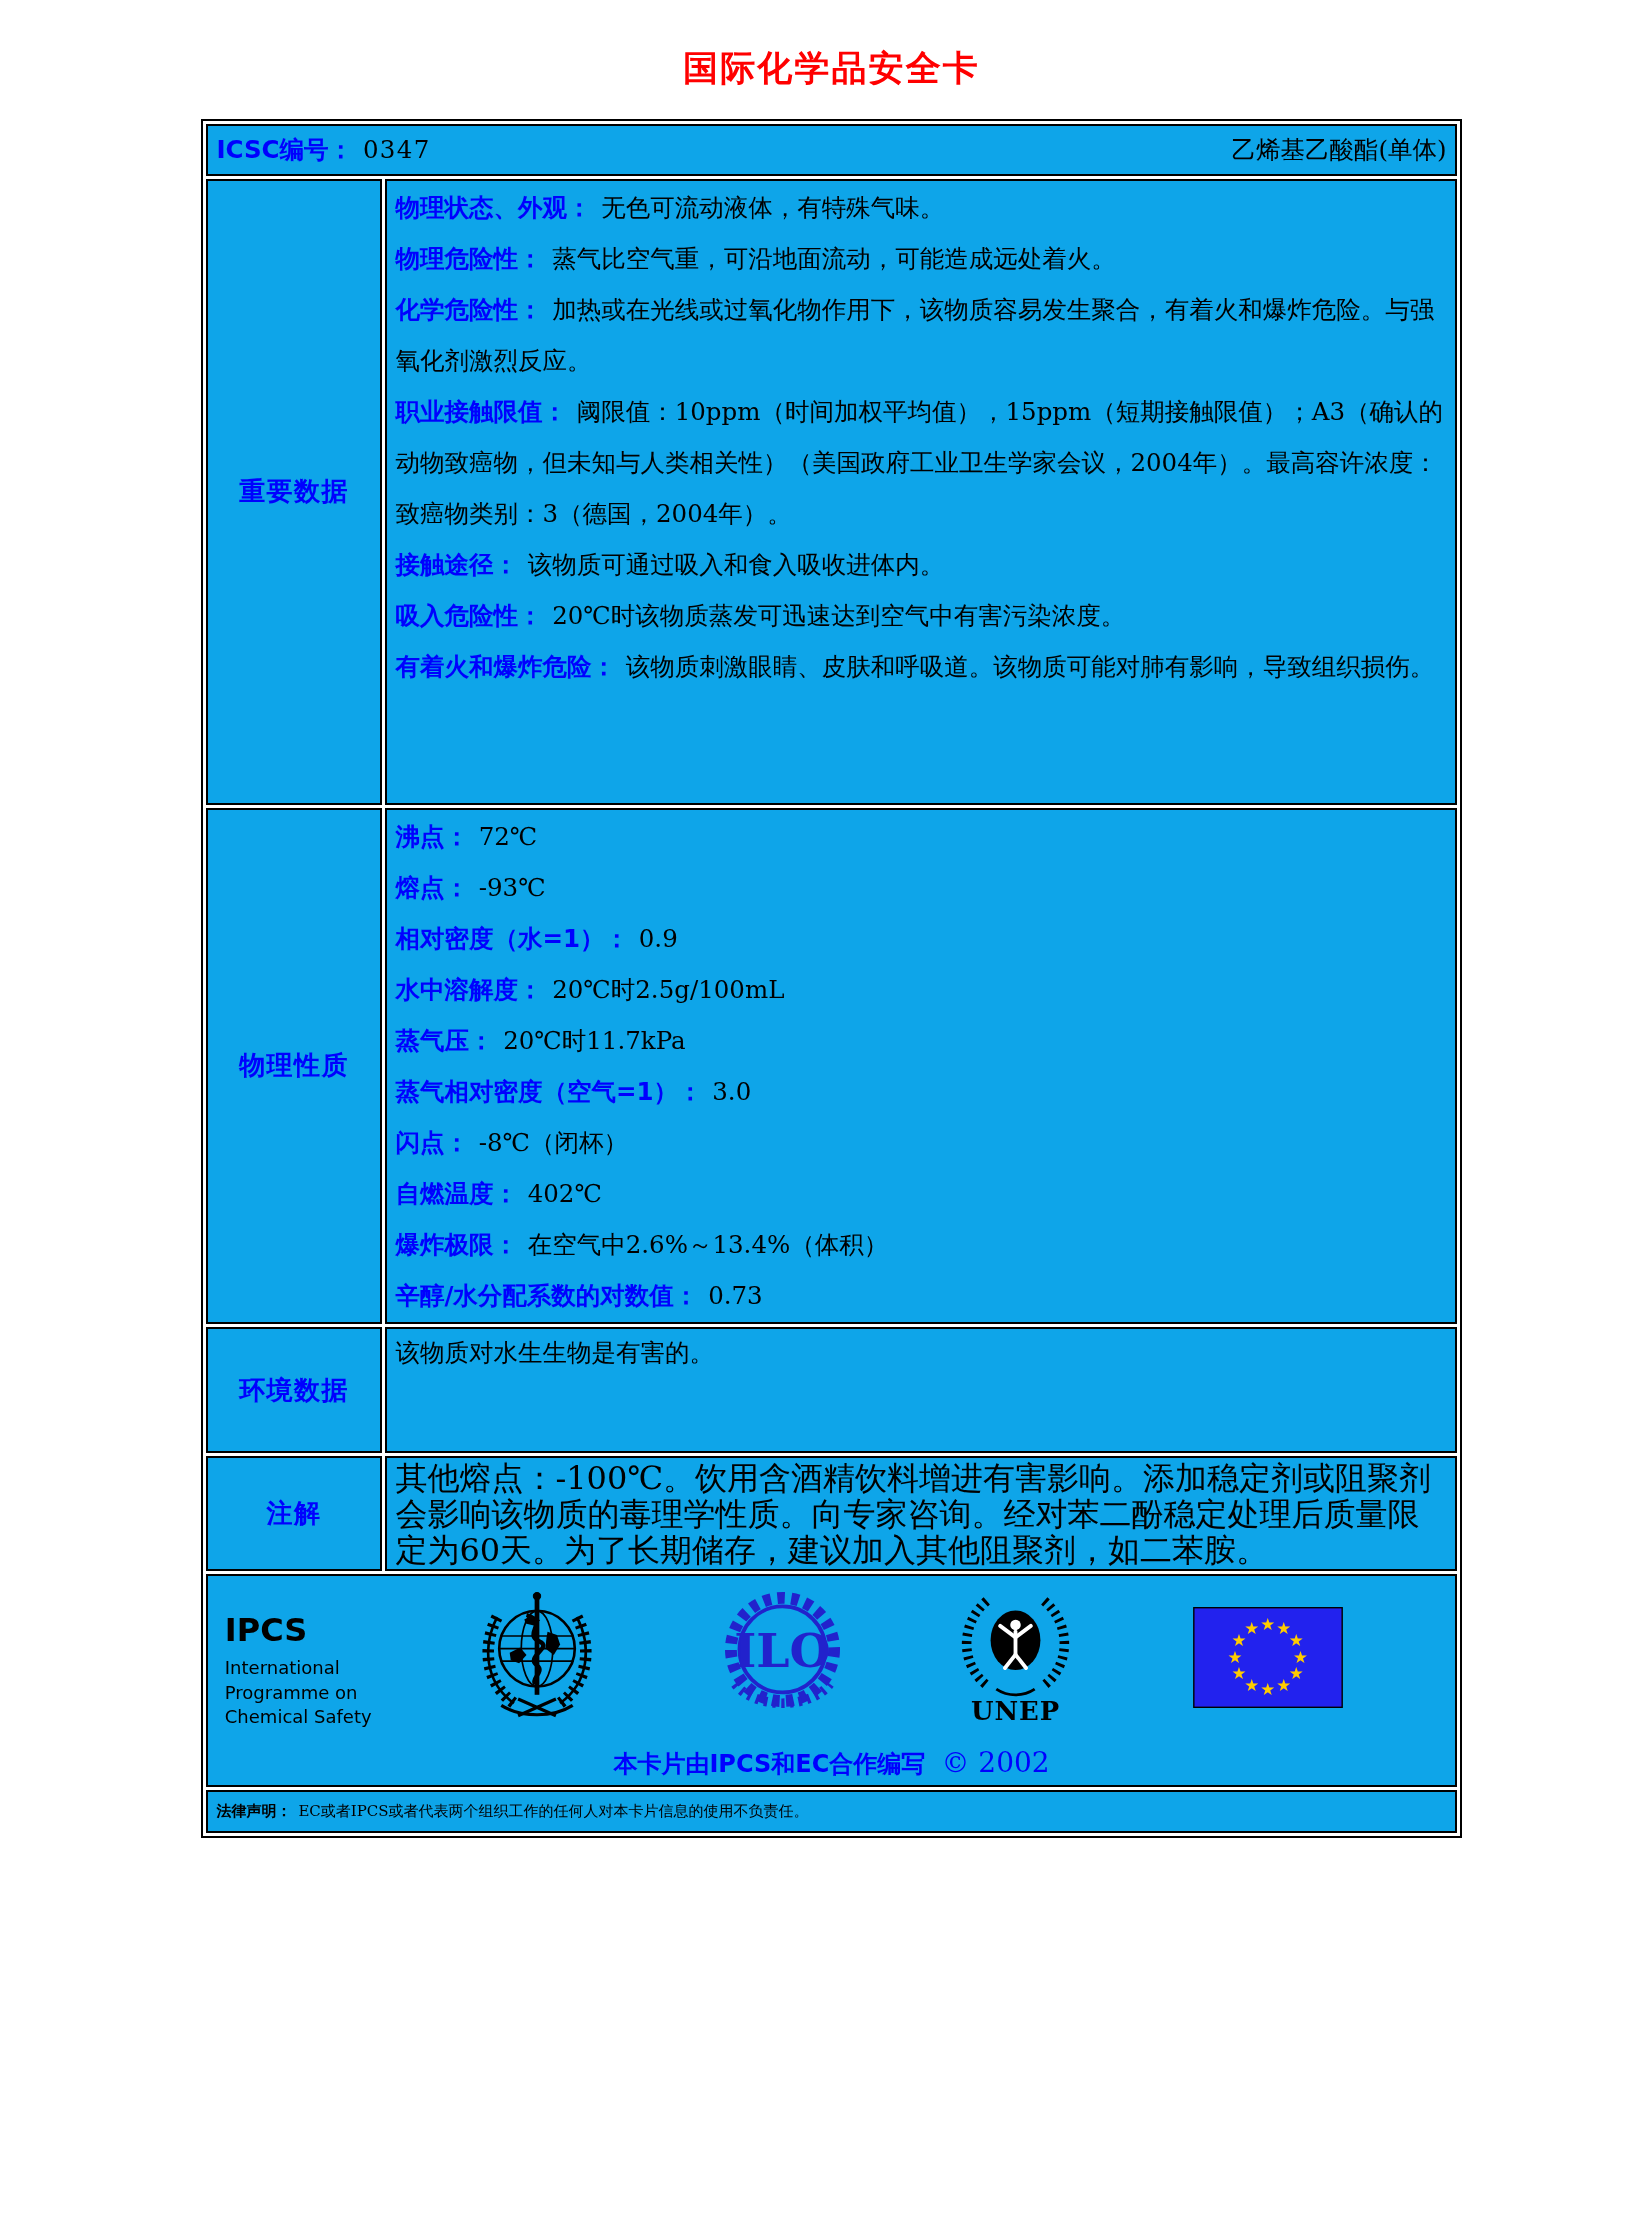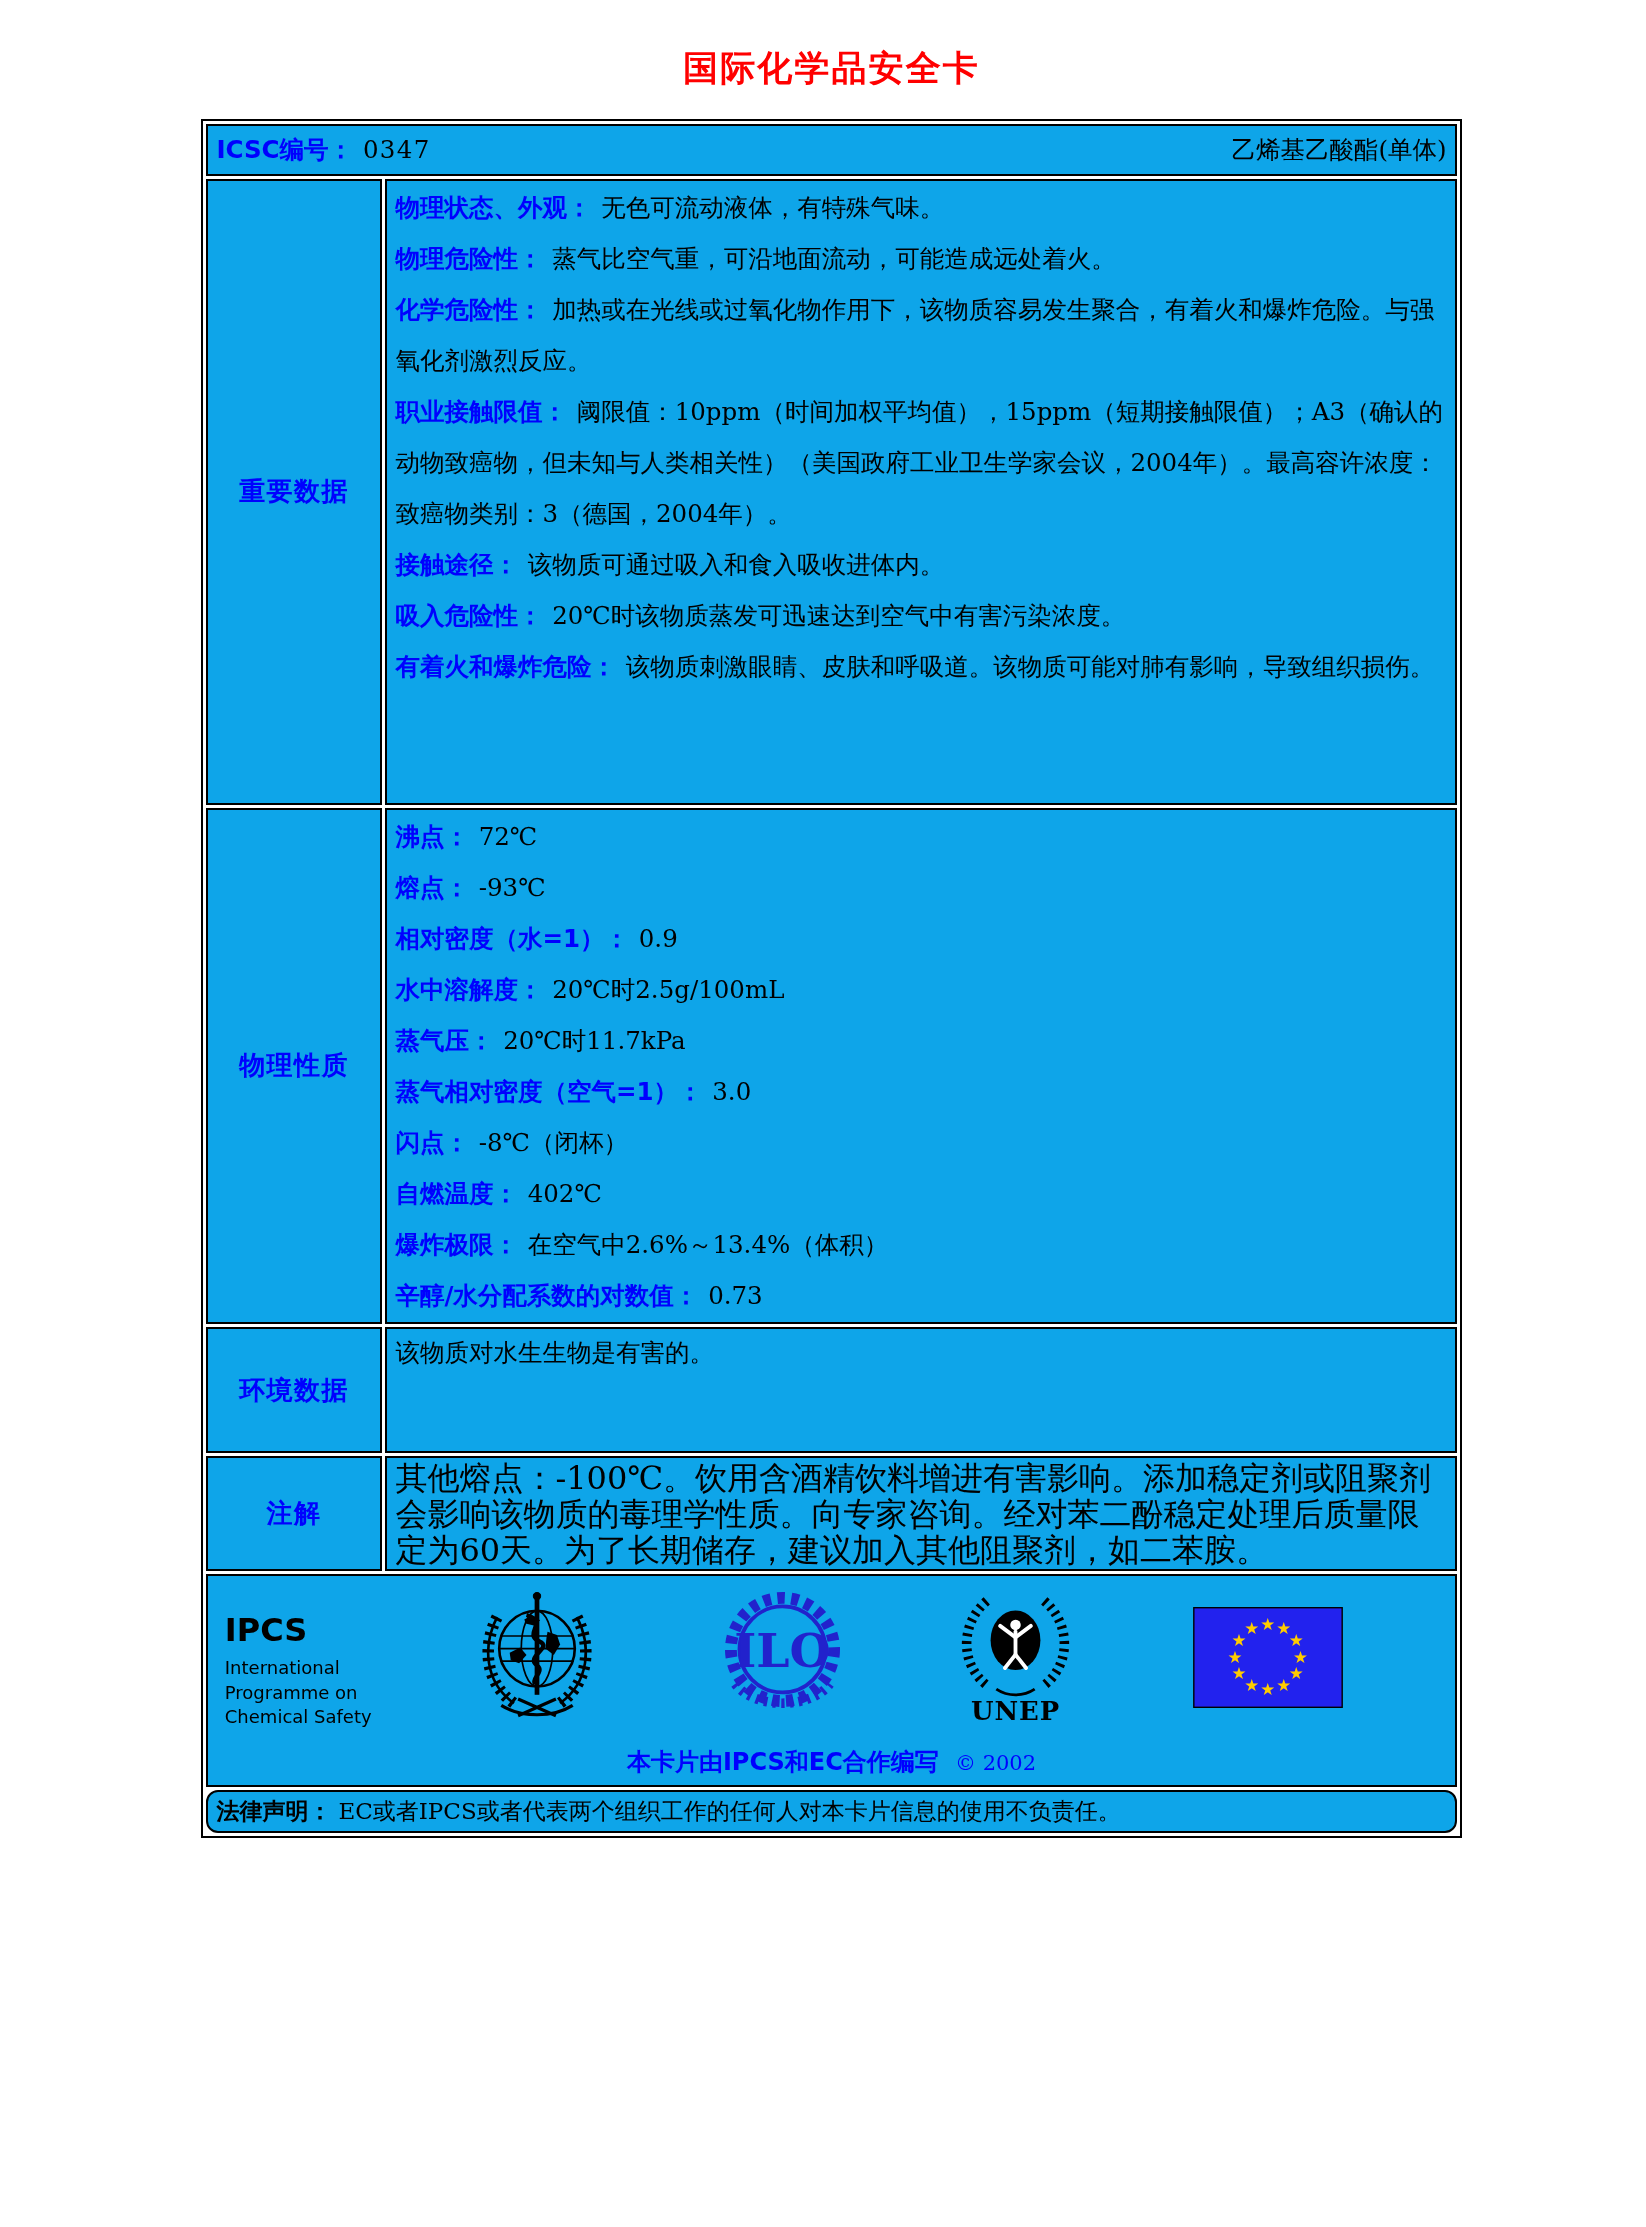--- a/index.html
+++ b/index.html
@@ -20,35 +20,35 @@
                font-family:"DejaVu Sans","Liberation Sans",sans-serif;
                font-weight:bold;font-size:26px;letter-spacing:1.4px;}
   .inline-label{color:#0000ff;font-family:"DejaVu Sans","Liberation Sans",sans-serif;
                 font-weight:bold;margin-right:9.8px;}
   td.cell-important{height:626px;line-height:51px;}
   td.cell-physical{height:514px;line-height:51px;}
   td.cell-env{height:126px;line-height:43px;margin-top:9px;}
   td.cell-notes{height:109px;line-height:36px;font-size:32px;}
   td.cell-additional{height:41px;vertical-align:middle;line-height:32px;}
   td.cell-logos{height:213px;padding:5.6px 9.8px;}
-  td.cell-legal{height:43px;vertical-align:middle;font-size:23px;border-radius:12px;}
+  td.cell-legal{height:43px;vertical-align:middle;font-size:15px;}
   .legal-label{font-family:"DejaVu Sans","Liberation Sans",sans-serif;font-weight:bold;margin-right:7px;}
   .logos-row{display:flex;align-items:center;height:157px;}
   .ipcs-block{width:175px;margin-left:7px;font-family:"DejaVu Sans","Liberation Sans",sans-serif;}
   .ipcs-acronym{font-size:32px;font-weight:bold;margin-bottom:7px;margin-top:20px;}
   .ipcs-line{font-size:18px;line-height:24.5px;}
   .logo{flex:0 0 auto;}
   .logo-who{margin-left:74px;}
   .logo-ilo{margin-left:118px;}
   .logo-unep{margin-left:111px;}
   .logo-eu{margin-left:120px;}
   .caption-row{text-align:center;margin-top:7px;}
   .caption-main{color:#0000ff;font-family:"DejaVu Sans","Liberation Sans",sans-serif;
                 font-weight:bold;font-size:24px;}
-  .caption-copy{color:#0000ff;font-size:21px;margin-left:8.4px;}
+  .caption-copy{color:#0000ff;font-size:28px;margin-left:8.4px;}
 </style>
 </head>
 <body>
 
 <div class="title-wrap">
   <span class="page-title">国际化学品安全卡</span>
 </div>
 
 <table class="card">
   <colgroup>

